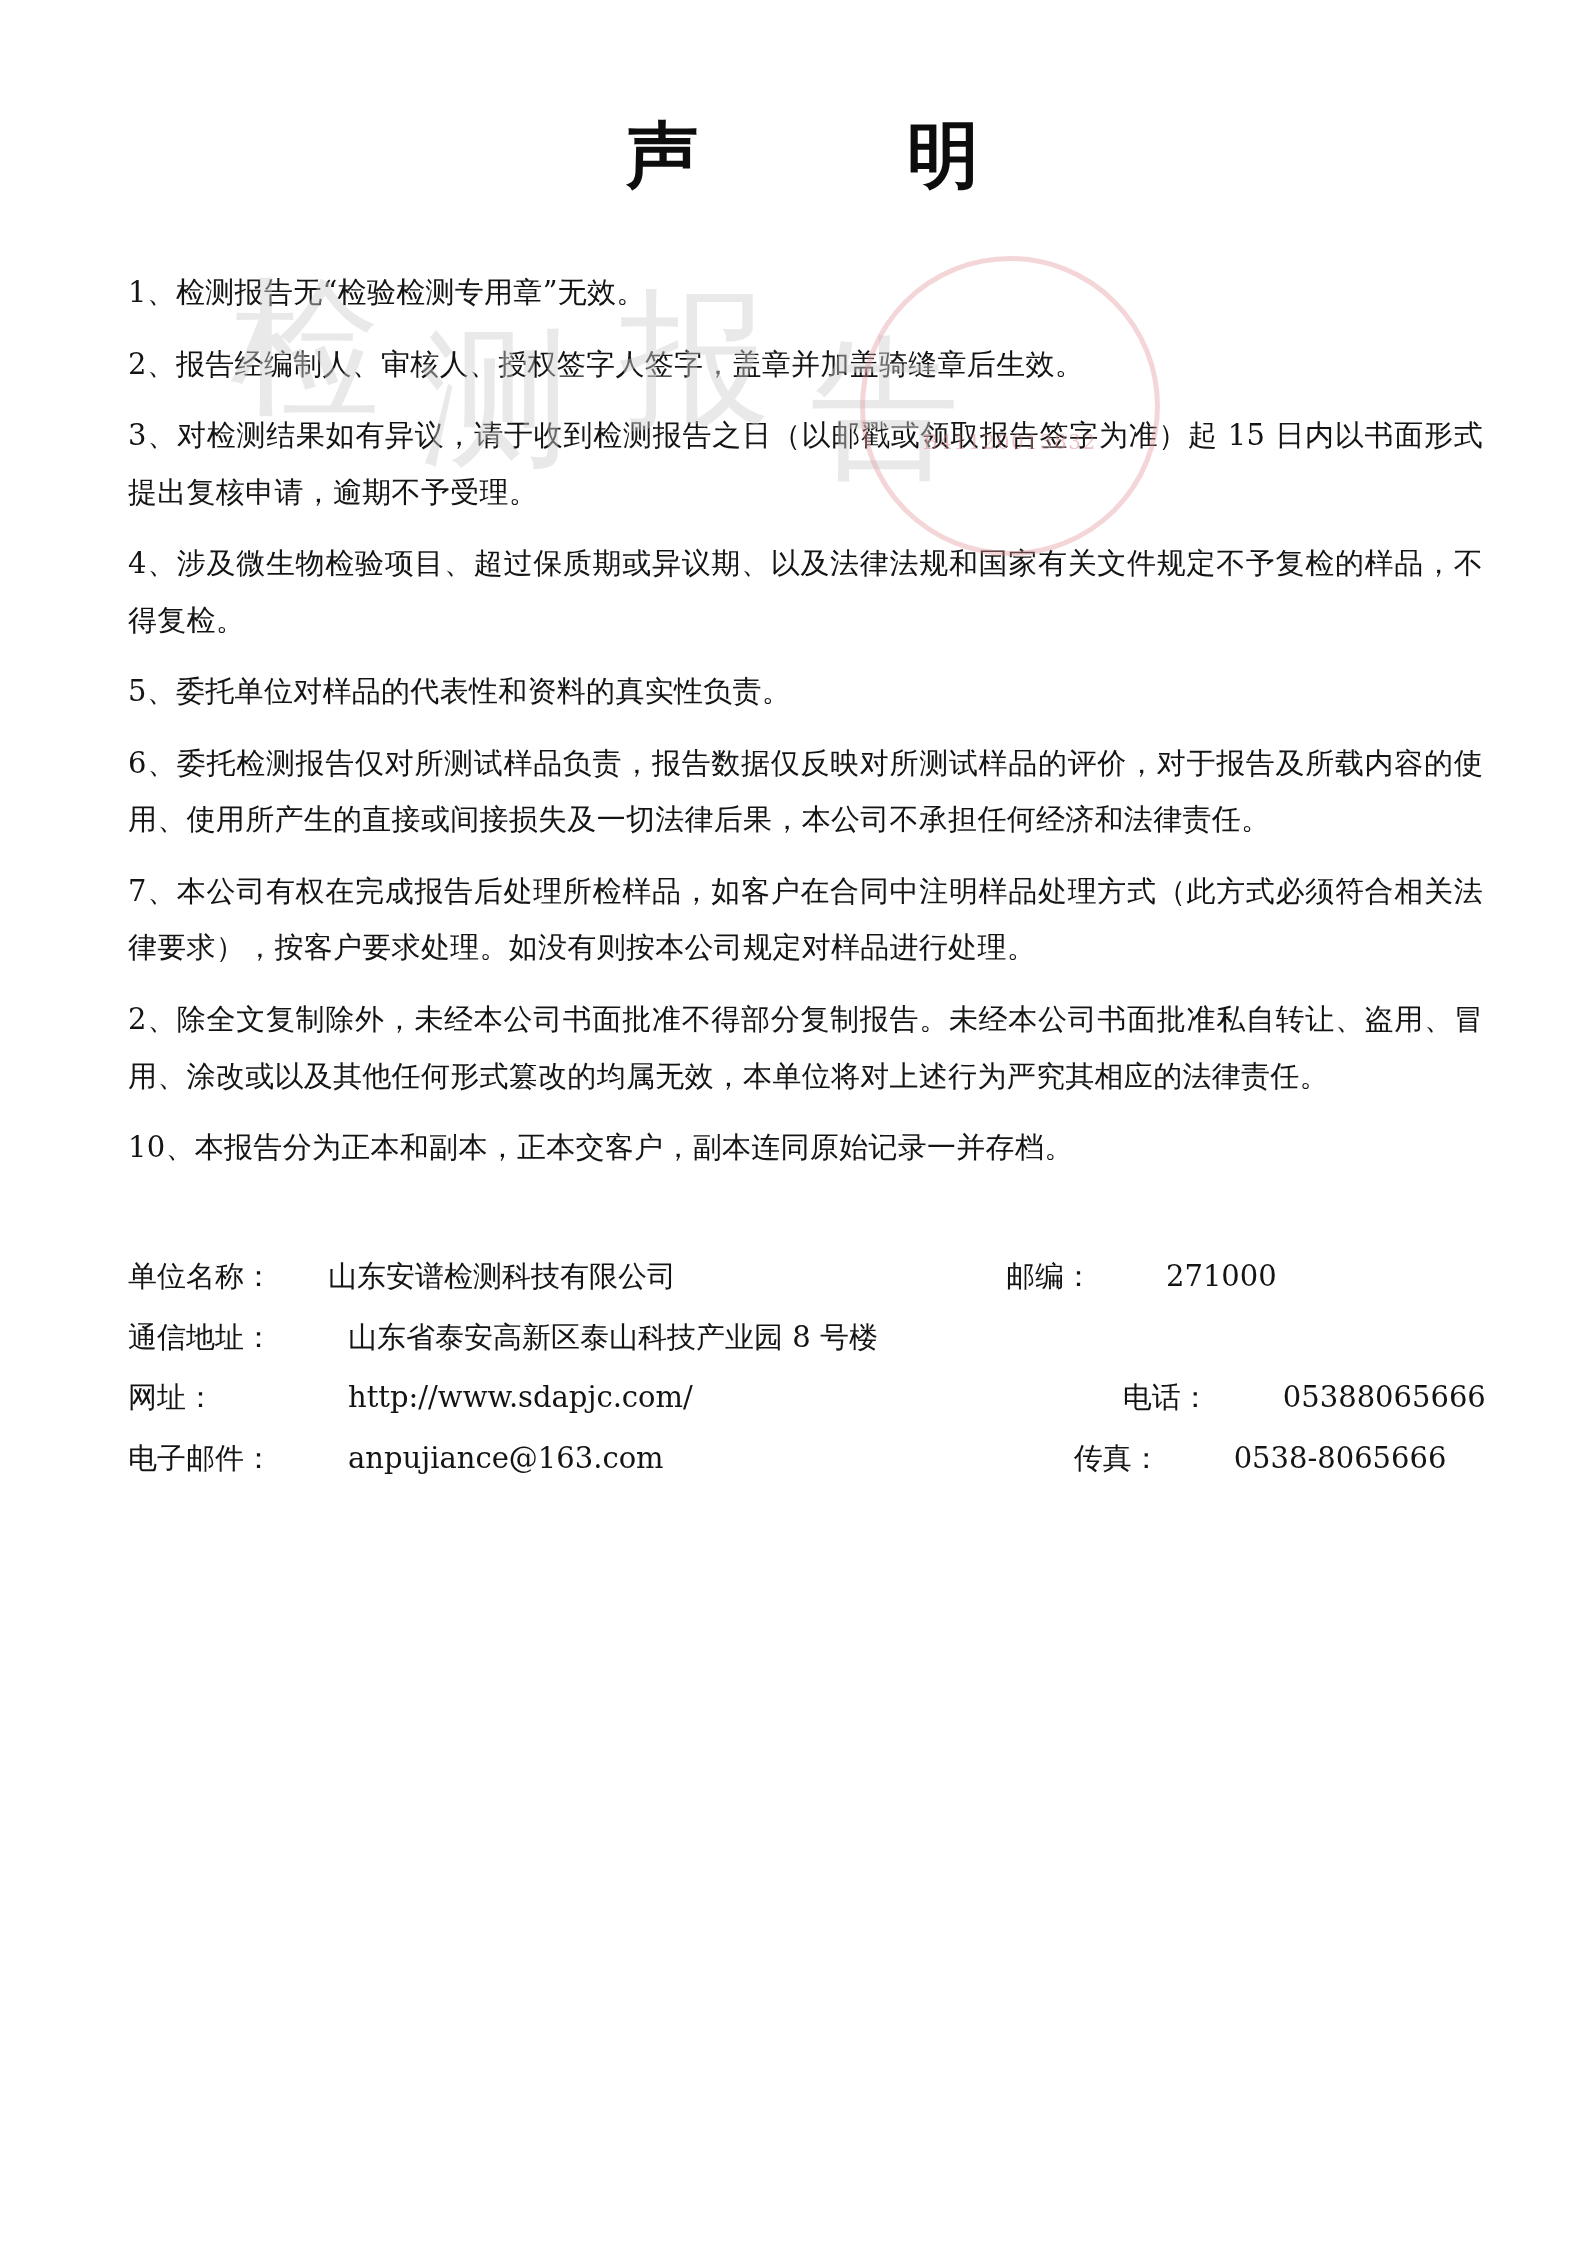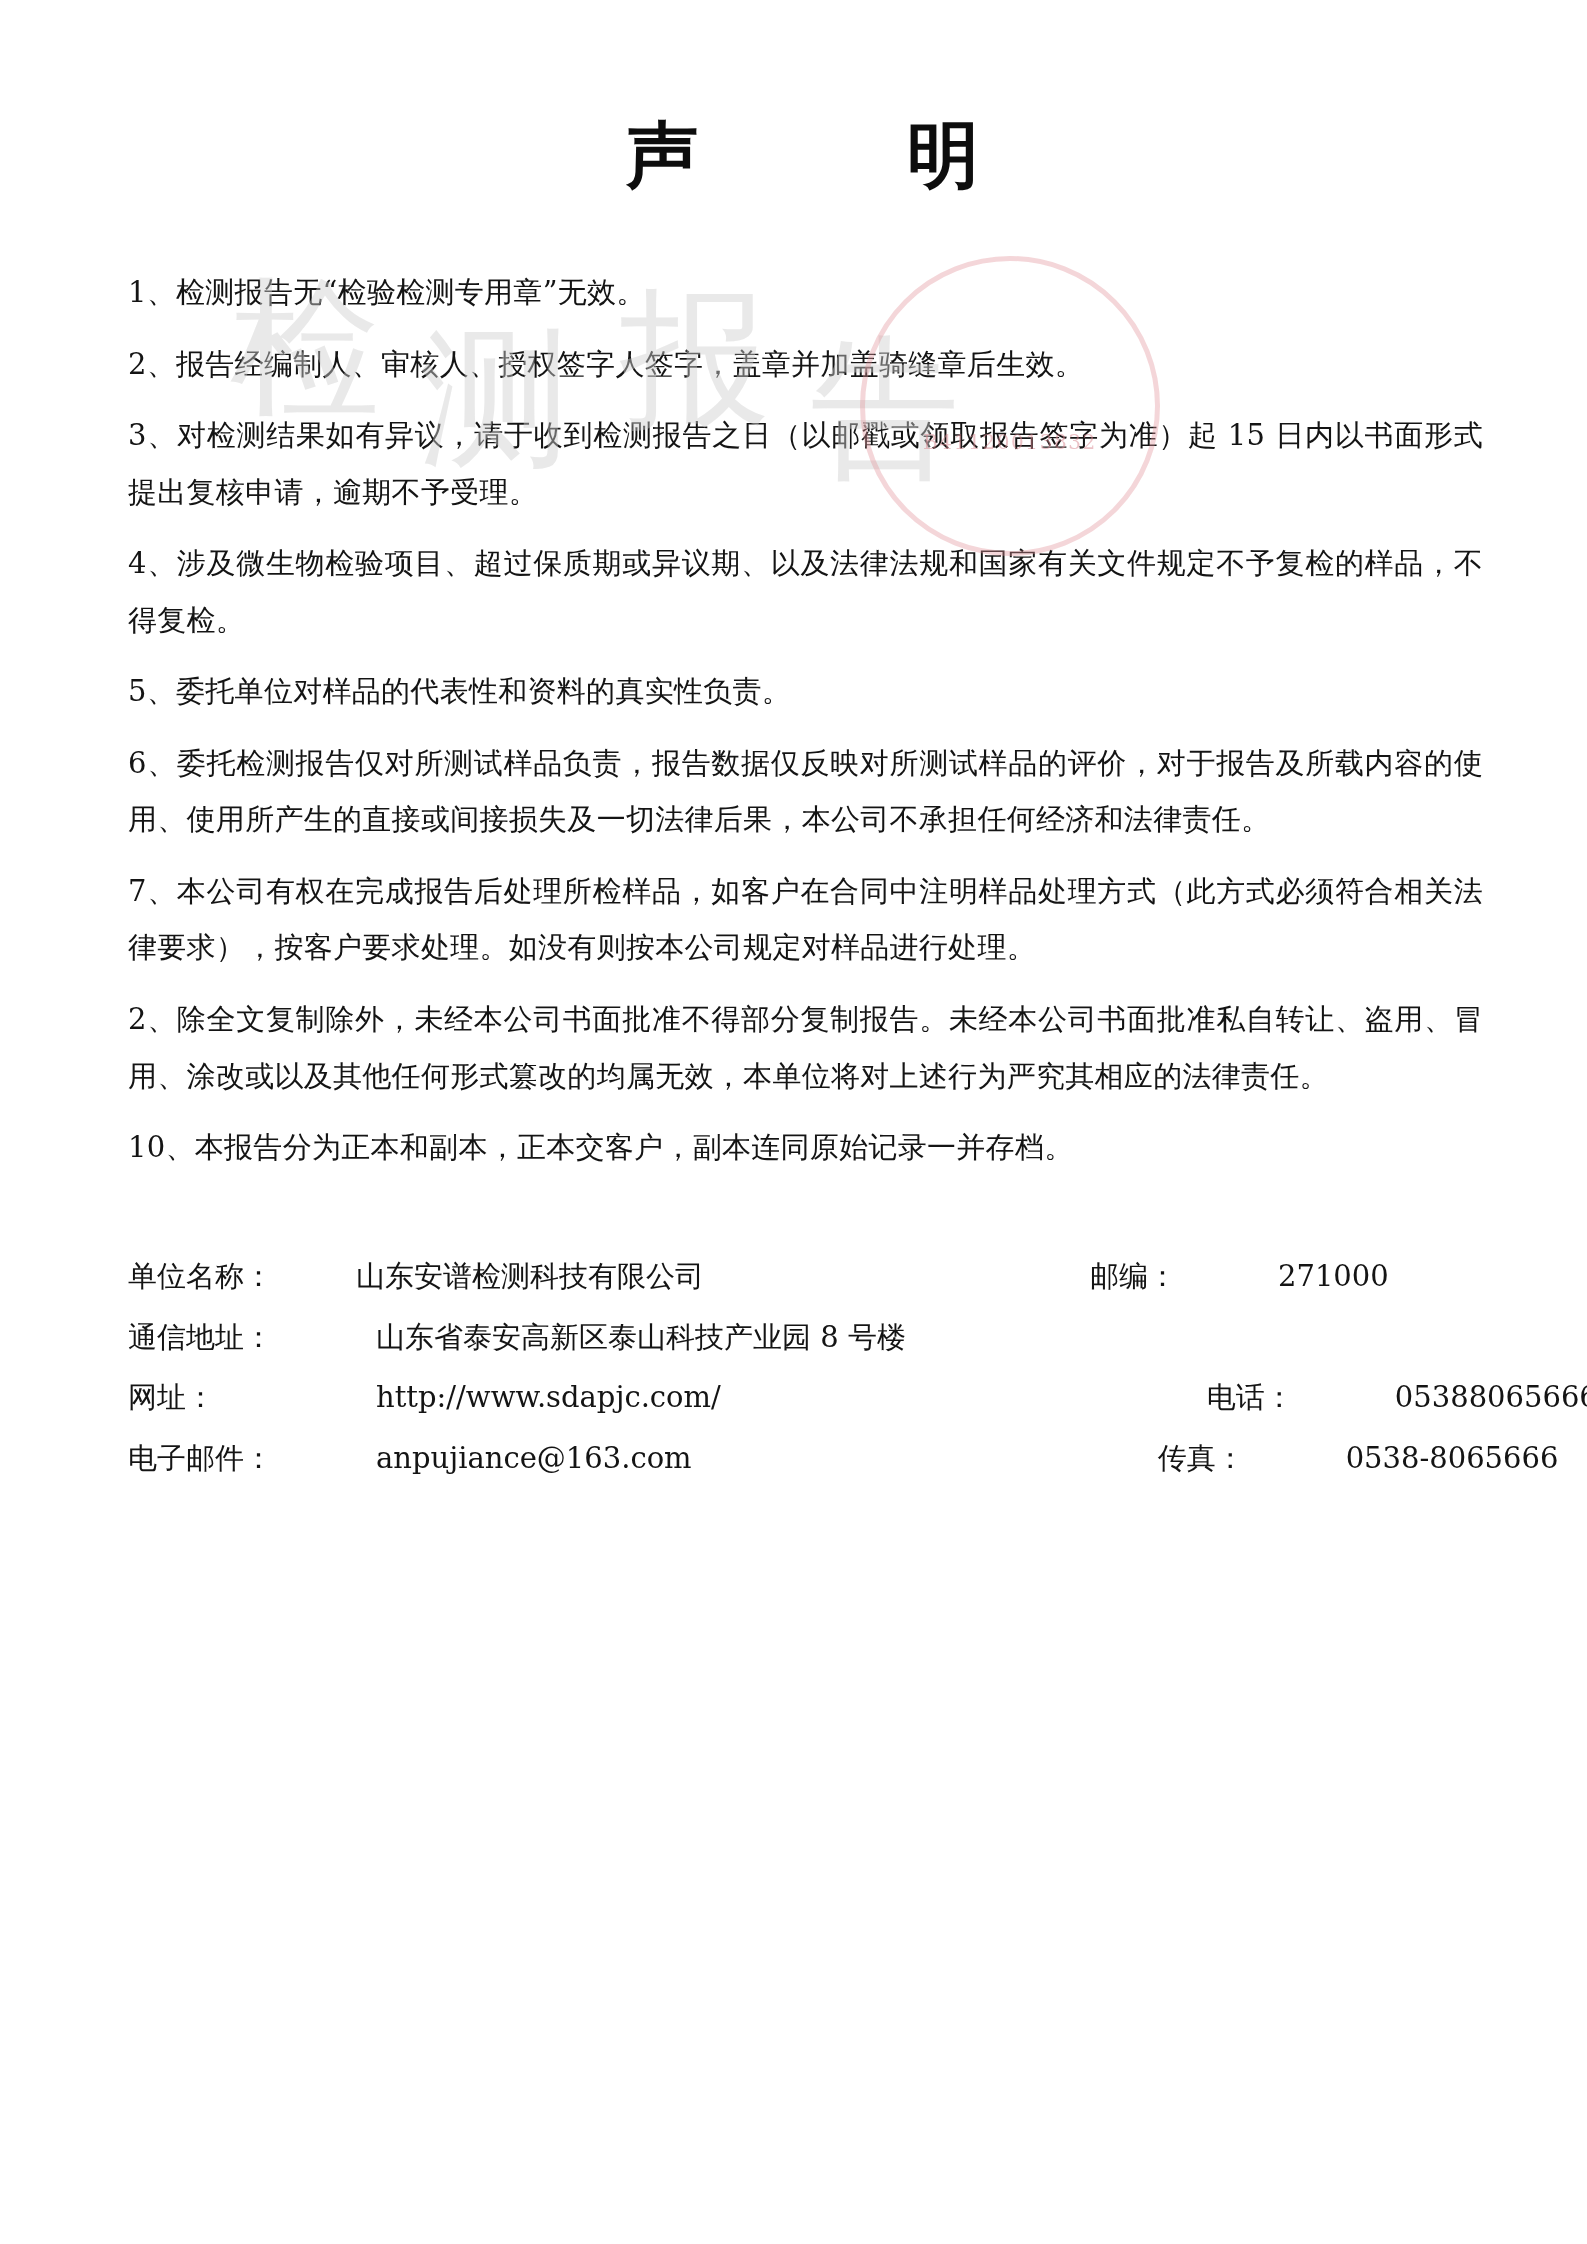--- a/index.html
+++ b/index.html
@@ -58,21 +58,20 @@
     padding-left: 128px;
     padding-right: 100px;
     font-size: 29px;
     line-height: 2.1;
     color: #141414;
   }
   .contact-row {
     display: flex;
     align-items: flex-start;
     white-space: nowrap;
-    gap: 28px;
   }
   .c-label {
     display: inline-block;
     width: 200px;
     flex: 0 0 200px;
   }
   .c-value {
     display: inline-block;
   }
   .c-value.addr {

